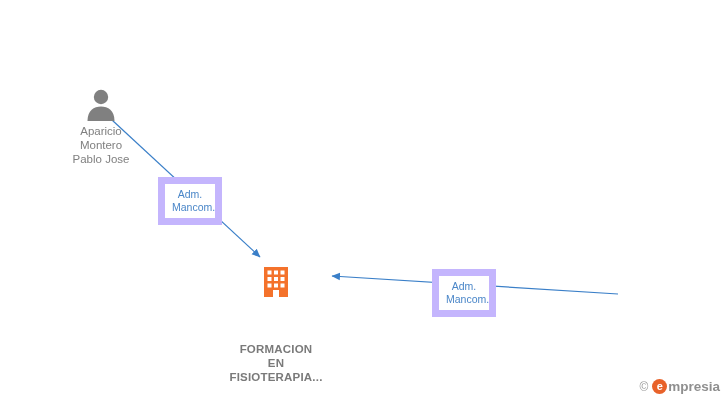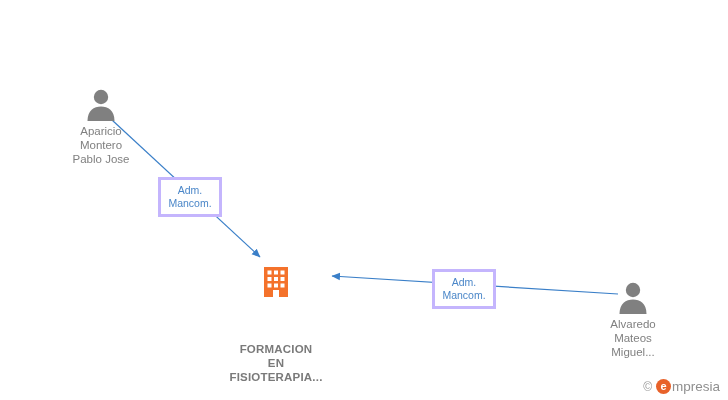--- a/index.html
+++ b/index.html
@@ -51,21 +51,21 @@
   }
   .node-label.company {
     color: #7a7a7a;
     font-weight: bold;
     letter-spacing: .2px;
     margin-top: 43px;
   }
   .edge-label {
     position: absolute;
     background: #ffffff;
-    border: 3px solid #c4b5fd;
+    border: 7px solid #c4b5fd;
     color: #4a86c8;
     font-size: 10.5px;
     line-height: 13px;
     text-align: center;
     padding: 4px 7px;
     white-space: pre-line;
     box-sizing: border-box;
   }
   .watermark {
     position: absolute;
@@ -90,20 +90,21 @@
     color: #ffffff;
     font-size: 11px;
     font-weight: bold;
     line-height: 15px;
     text-align: center;
     margin-right: 1px;
   }
   .watermark .wm-text {
     color: #8f8f8f;
     font-size: 13.5px;
+    font-weight: bold;
   }
 </style>
 </head>
 <body>
 
 <div id="canvas">
 
   <svg class="edges" viewBox="0 0 728 400">
     <defs>
       <marker id="arrow" markerWidth="9" markerHeight="9" refX="8" refY="4.5" orient="auto" markerUnits="userSpaceOnUse">
@@ -136,29 +137,20 @@
       <rect x="6.5" y="18.5" width="4" height="4" fill="#ffffff"></rect>
       <rect x="13" y="18.5" width="4" height="4" fill="#ffffff"></rect>
       <rect x="19.5" y="18.5" width="4" height="4" fill="#ffffff"></rect>
       <rect x="12" y="25" width="6" height="7" fill="#ffffff"></rect>
     </svg>
     <div class="node-label company">FORMACION
 EN
 FISIOTERAPIA...</div>
   </div>
 
-  <div class="node" style="left:592px; top:281px; width:82px;">
-    <svg class="person-icon" viewBox="0 0 40 34">
-      <circle cx="20" cy="9" r="7.2" fill="#808080"></circle>
-      <path d="M6.5 33 C6.5 22.5 13 18.5 20 18.5 C27 18.5 33.5 22.5 33.5 33 Z" fill="#808080"></path>
-    </svg>
-    <div class="node-label">Alvaredo
-Mateos
-Miguel...</div>
-  </div>
 
   <div class="edge-label" style="left:158px; top:177px; width:64px;">Adm.
 Mancom.</div>
 
   <div class="edge-label" style="left:432px; top:269px; width:64px;">Adm.
 Mancom.</div>
 
   <div class="watermark">
     <span class="c-sym">©</span>
     <span class="wm-e">e</span>

